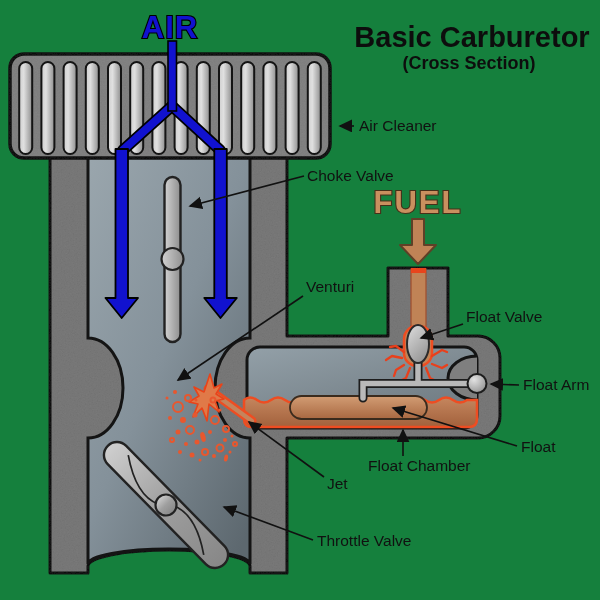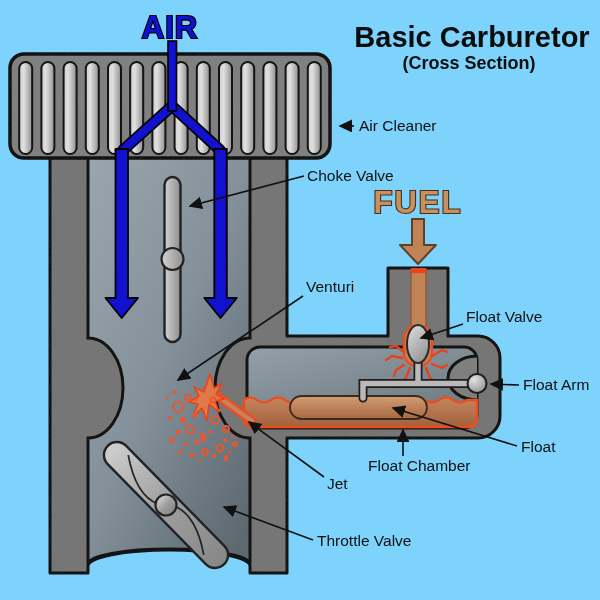--- a/index.html
+++ b/index.html
@@ -1,16 +1,16 @@
 <!DOCTYPE html>
 <html><head>
 <meta charset="utf-8">
 <style>
   html,body{margin:0;padding:0;background:#ffffff;}
-  #stage{position:relative;width:600px;height:600px;background:#7dd3fc;overflow:hidden;
+  #stage{position:relative;width:600px;height:600px;background:#15803d;overflow:hidden;
          font-family:"Liberation Sans", sans-serif;}
   svg{position:absolute;left:0;top:0;}
   text{font-family:"Liberation Sans", sans-serif;}
   .label{font-size:15.5px;fill:#111;}
   .title{font-size:29px;font-weight:bold;fill:#0d0d0d;}
   .subtitle{font-size:18px;font-weight:bold;fill:#0d0d0d;}
   .flowtext{font-weight:bold;paint-order:stroke;}
   .leader{stroke:#111;stroke-width:1.6;fill:none;}
 </style>
 </head>

